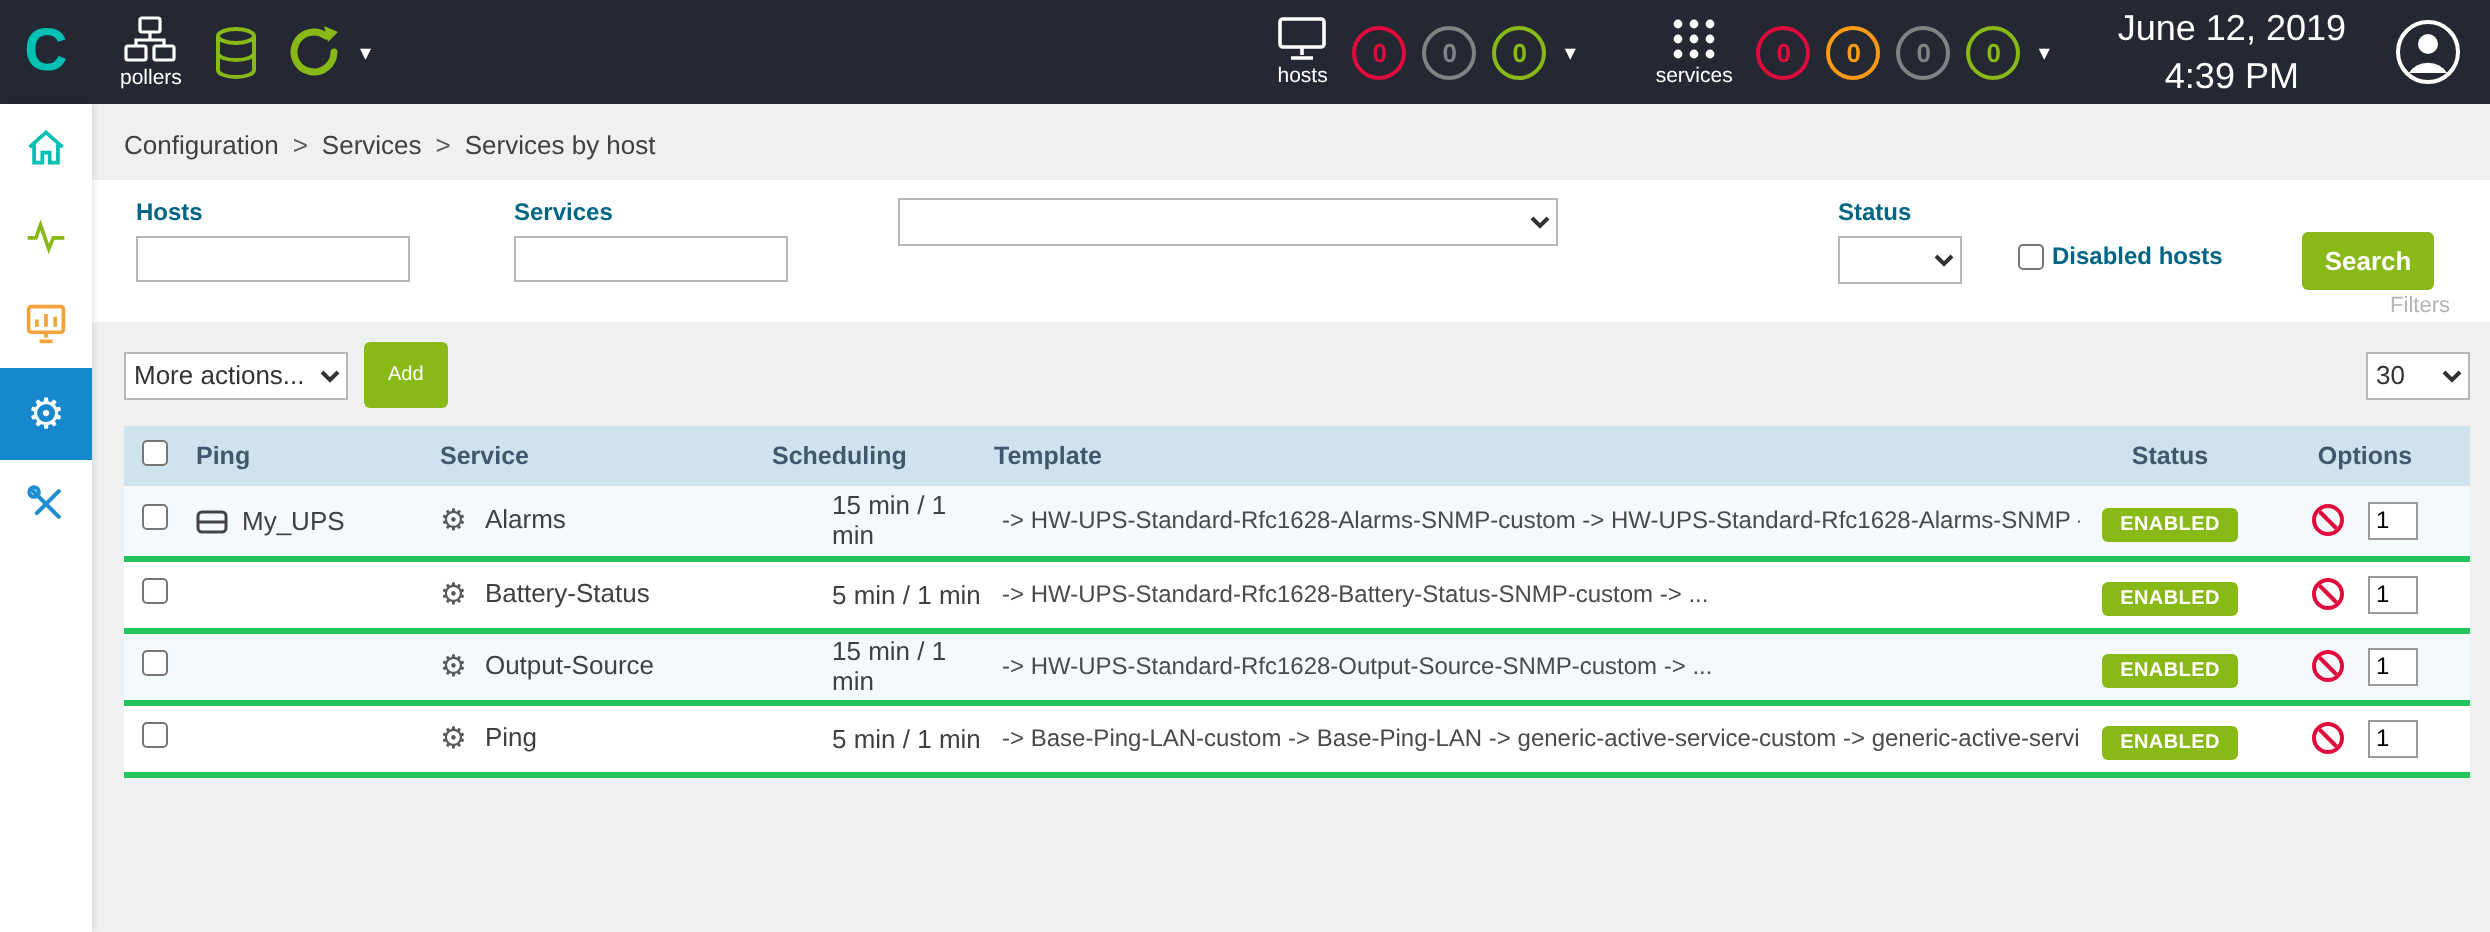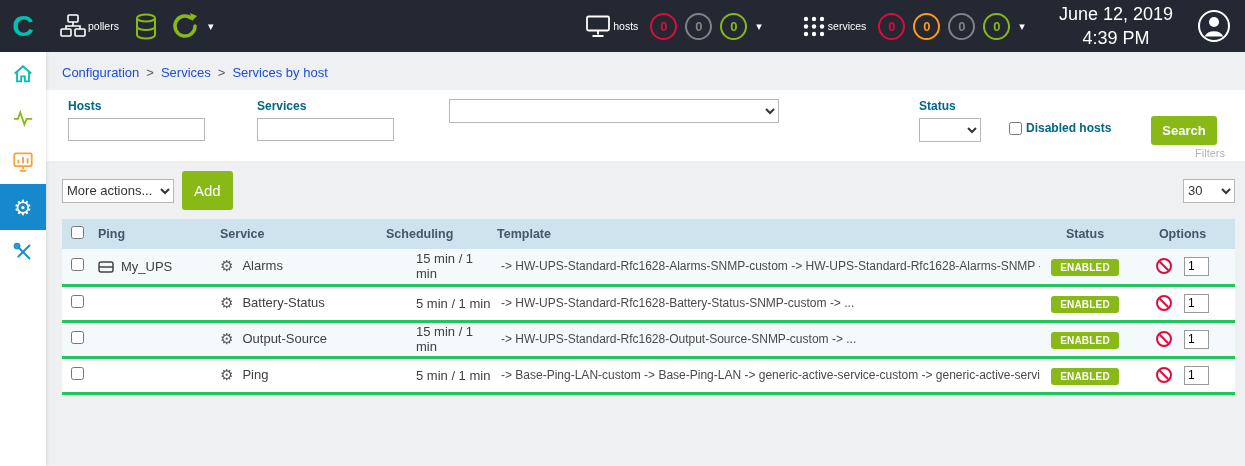--- a/index.html
+++ b/index.html
@@ -3,21 +3,21 @@
 <meta charset="utf-8">
 <style>
   *{box-sizing:border-box;margin:0;padding:0}
   html,body{width:1245px;height:466px}
   body{font-family:"Liberation Sans",sans-serif;background:#eef0f1;overflow:hidden;position:relative}
 
   
   .topbar{height:52px;background:#232832;display:flex;align-items:center;color:#fff}
   .logo{width:46px;height:52px;display:flex;align-items:center;justify-content:center;
         font-size:30px;font-weight:bold;color:#00bfb3;cursor:pointer}
-  .tb-col{display:flex;flex-direction:row;align-items:center;gap:2px;cursor:pointer}
+  .tb-col{display:flex;flex-direction:column;align-items:center;gap:2px;cursor:pointer}
   .tb-label{font-size:10.5px;color:#fff;line-height:1}
   .ml14{margin-left:14px}.ml16{margin-left:16px}
   .chev{color:#fff;font-size:11px;margin-left:9px;cursor:pointer}
   .badges{display:flex;gap:8px;margin-left:12px}
   .badge{width:27px;height:27px;border-radius:50%;border:2px solid;display:flex;align-items:center;
          justify-content:center;font-size:13px;font-weight:bold;cursor:pointer;background:transparent}
   .b-red{border-color:#e00b3d;color:#e00b3d}
   .b-orange{border-color:#ff9a13;color:#ff9a13}
   .b-gray{border-color:#818285;color:#818285}
   .b-green{border-color:#88b917;color:#88b917}
@@ -30,42 +30,42 @@
   
   .sidebar{position:absolute;top:52px;left:0;width:46px;height:414px;background:#fff;
            box-shadow:1px 0 3px rgba(0,0,0,.10);z-index:2}
   .side-item{width:46px;height:44px;display:flex;align-items:center;justify-content:center;cursor:pointer}
   .side-item.active{background:#1689ce;height:46px}
   .gear-white{color:#fff;font-size:21px;line-height:1}
 
   
   .content{margin-left:46px;height:414px;background:#eef0f1}
   .breadcrumb{padding:13px 16px 10px;font-size:13px;color:#424242}
-  .breadcrumb a{color:#1d4ed8;text-decoration:none;cursor:pointer}
+  .breadcrumb a{color:#404040;text-decoration:none;cursor:pointer}
   .breadcrumb .sep{margin:0 7px;color:#5a5a5a}
 
   
   .filterbar{background:#fff;padding:9px 16px 16px 22px;position:relative;display:flex;align-items:flex-start}
   .fblock{display:flex;flex-direction:column;gap:5px}
   .flabel{font-size:12px;font-weight:bold;color:#006684}
   .finput{width:137px;height:23px;border:1px solid #b7b7b7;padding:2px 5px;font-size:13px}
   select{border:1px solid #b7b7b7;background:#fff;height:24px;font-size:13px;font-family:inherit;color:#333}
   .tpl-select{width:330px}
   .status-select{width:62px}
   .ml52{margin-left:52px}.ml55{margin-left:55px}.ml140{margin-left:140px}
   .chk-block{display:flex;align-items:center;gap:4px;margin-top:22px;margin-left:28px;cursor:pointer}
   .chk-block .flabel{cursor:pointer}
   .search-btn{margin-top:17px;margin-left:40px;background:#88b917;color:#fff;border:none;border-radius:3px;
               font-size:13px;font-weight:bold;padding:7px 11px;cursor:pointer;font-family:inherit}
   .filters-caption{position:absolute;right:20px;bottom:2px;font-size:11px;color:#b3b3b3}
 
   
   .actionsbar{display:flex;align-items:center;padding:10px 10px 9px 16px}
   .more-select{width:112px}
-  .add-btn{background:#88b917;color:#fff;border:none;border-radius:3px;padding:11px 12px;font-size:15px;
+  .add-btn{background:#88b917;color:#fff;border:none;border-radius:3px;padding:11px 12px;font-size:10px;
            margin-left:8px;cursor:pointer;font-family:inherit}
   .psize{margin-left:auto;width:52px}
 
   
   .tablewrap{margin:0 10px 0 16px;background:#fff}
   table{width:100%;border-collapse:collapse;font-size:13px;color:#404040;table-layout:fixed}
   thead th{background:#cfe3ef;color:#41576b;font-size:12.5px;height:30px;font-weight:bold}
   th.h-check{width:30px}
   th.h-host{width:120px;text-align:left;padding-left:6px}
   th.h-service{width:160px;text-align:left;padding-left:8px}

